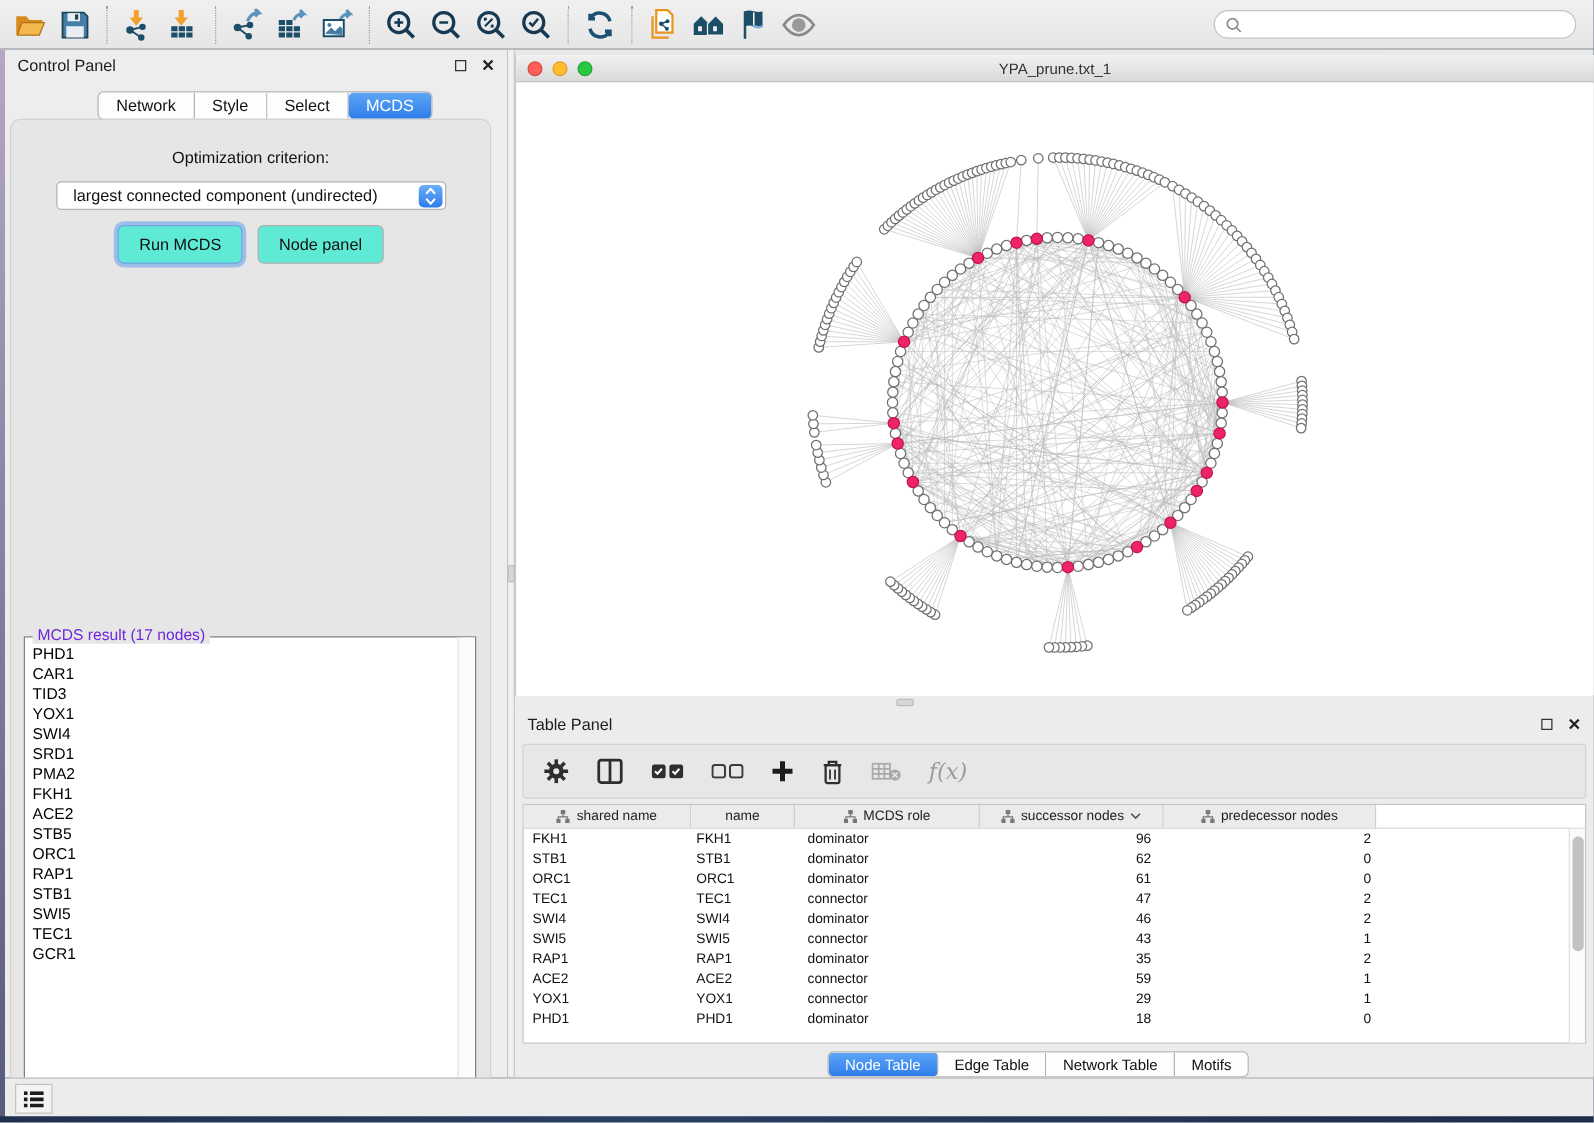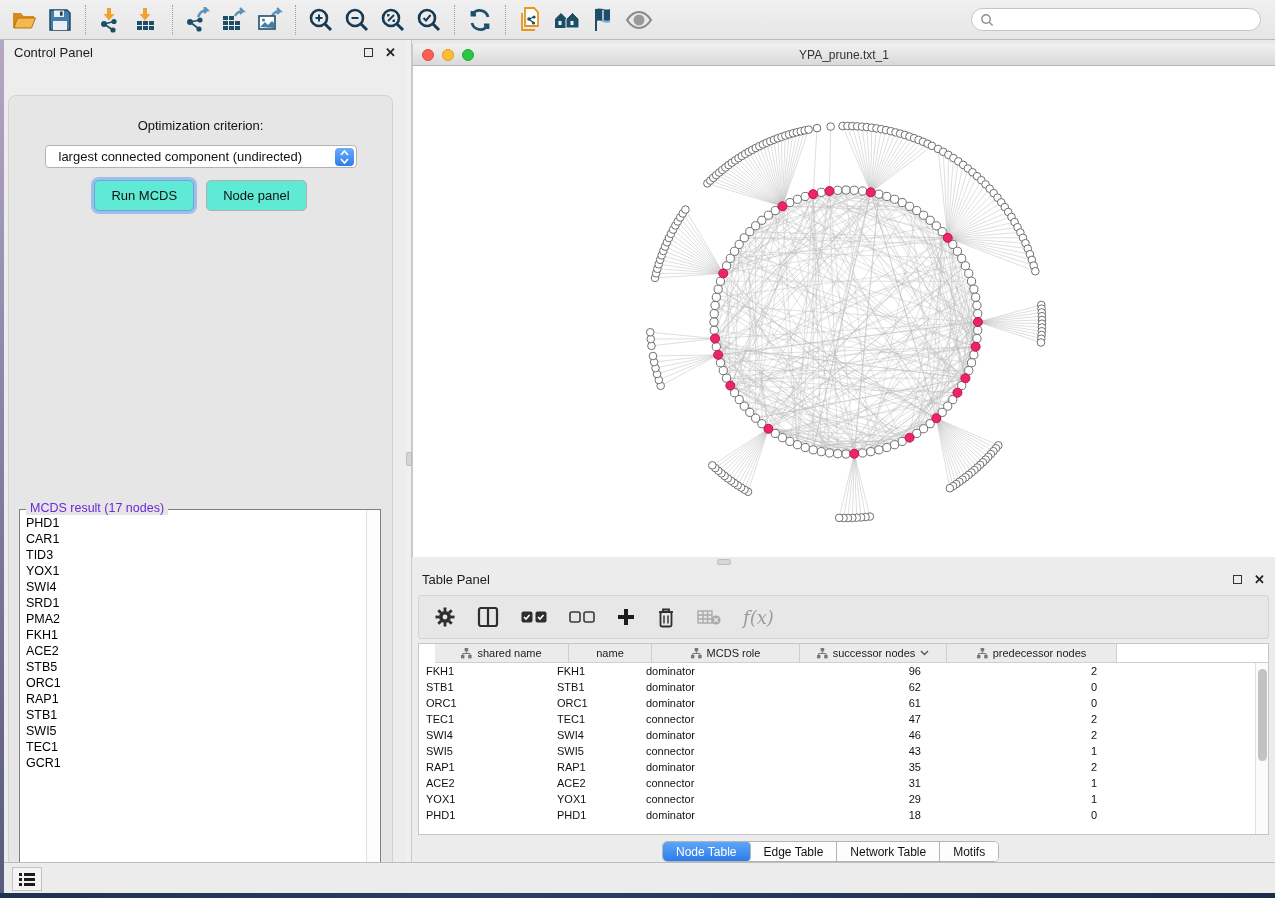--- a/index.html
+++ b/index.html
@@ -80,21 +80,21 @@
   #splitter-h .handle { position:absolute; left:305px; top:2px; width:14px; height:6px;
     background:#d6d6d6; border:1px solid #bdbdbd; border-radius:2px; }
   
   #table-panel { position:absolute; left:0; top:527px; width:863px; height:295px; background:#ececec; }
   #tp-toolbar { position:absolute; left:6px; top:28px; width:851px; height:44px;
     background:#e7e7e7; border:1px solid #d4d4d4; border-radius:3px;
     display:flex; align-items:center; gap:22px; padding:0 16px; }
   #tp-toolbar .tp-ico { display:flex; align-items:center; }
   #fx-label { font-family:"DejaVu Serif", serif; font-style:italic; font-size:18px; color:#9b9b9b; }
   #table-wrap { position:absolute; left:6px; top:76px; width:851px; height:192px;
-    background:#fff; border:1px solid #c6c6c6;padding-left:16px; }
+    background:#fff; border:1px solid #c6c6c6; }
   #thead { display:flex; height:19px; border-bottom:1px solid #d0d0d0; }
   .th { background:#ebebeb; border-right:1px solid #cfcfcf; display:flex; align-items:center;
     justify-content:center; gap:5px; font-size:11px; color:#222; }
   .th:nth-child(1){ width:134px; } .th:nth-child(2){ width:83px; }
   .th:nth-child(3){ width:148px; } .th:nth-child(4){ width:147px; }
   .th:nth-child(5){ width:170px; }
   #thead .filler { flex:1; background:#fff; border:none; }
   #tbody { position:absolute; left:0; top:19px; right:13px; bottom:0; overflow:hidden; }
   .tr { display:flex; height:16px; }
   .td { font-size:11px; color:#111; display:flex; align-items:center; }
@@ -274,20 +274,26 @@
 
 <div id="left-strip"></div>
 
 <div id="control-panel">
   <div class="panel-titlebar">
     <span class="panel-title">Control Panel</span>
     <span class="panel-btns">
       <span class="float-btn"></span>
       <span class="close-btn">✕</span>
     </span>
+  </div>
+  <div id="cp-tabs">
+    <div class="seg">Network</div>
+    <div class="seg">Style</div>
+    <div class="seg">Select</div>
+    <div class="seg active">MCDS</div>
   </div>
   <div id="cp-body">
     <div id="opt-label">Optimization criterion:</div>
     <div id="opt-select">
       <span>largest connected component (undirected)</span>
       <span id="opt-stepper">
         <svg width="9" height="6" viewBox="0 0 9 6">
             <path d="M1 5l3.5-4L8 5" fill="none" stroke="#fff" stroke-width="1.6"></path>
           </svg>
         <svg width="9" height="6" viewBox="0 0 9 6">
@@ -1238,21 +1244,21 @@
             <div class="td">RAP1</div>
             <div class="td">RAP1</div>
             <div class="td">dominator</div>
             <div class="td">35</div>
             <div class="td">2</div>
           </div>
           <div class="tr">
             <div class="td">ACE2</div>
             <div class="td">ACE2</div>
             <div class="td">connector</div>
-            <div class="td">31</div>
+            <div class="td">59</div>
             <div class="td">1</div>
           </div>
           <div class="tr">
             <div class="td">YOX1</div>
             <div class="td">YOX1</div>
             <div class="td">connector</div>
             <div class="td">29</div>
             <div class="td">1</div>
           </div>
           <div class="tr">

